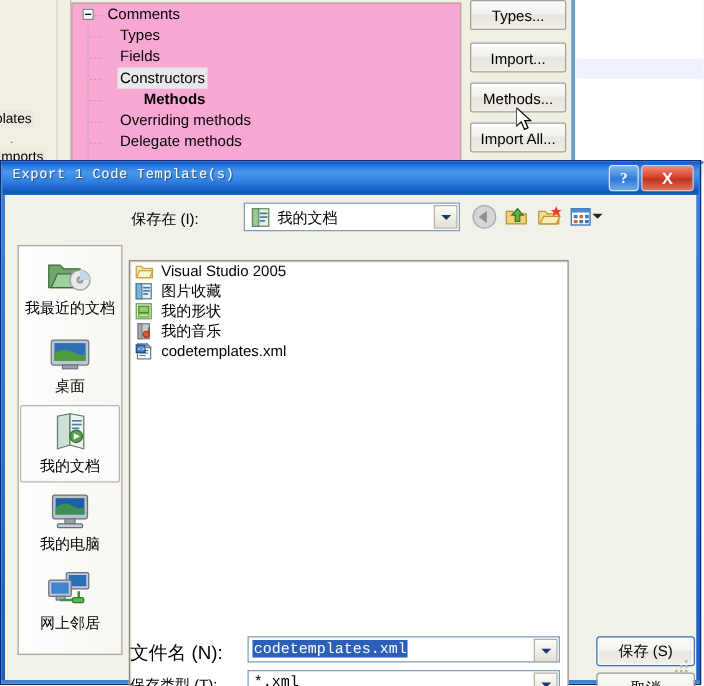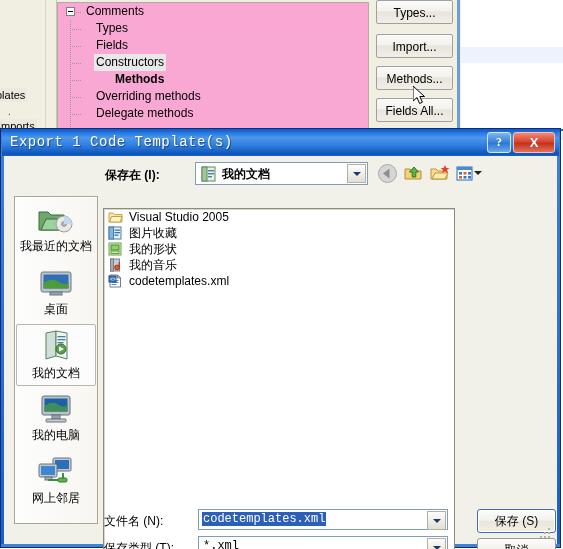--- a/index.html
+++ b/index.html
@@ -113,21 +113,21 @@
     background:#f1f0e9;
   }
   .titlebar {
     position:absolute; left:1px; top:1px; right:1px; height: 26px;
     background: linear-gradient(to bottom, #0d5fce 0%, #2a7ae2 12%, #4b98ec 30%, #2f7de0 60%, #0f55b8 92%, #1a63c9 100%);
     box-sizing: border-box;
   }
   .title-text {
     position:absolute; left: 8px; top: 4px;
     font-family: "Liberation Mono", monospace;
-    font-size: 14px; color: #ffffff;
+    font-size: 11px; color: #ffffff;
     letter-spacing: 0.5px;
     text-shadow: 1px 1px 1px rgba(0,0,0,0.45);
     white-space: nowrap;
   }
   .tb-btns { position:absolute; right: 4px; top: 2px; height: 21px; display:flex; gap: 2px;}
   .tb-btn {
     width: 24px; height: 21px; box-sizing:border-box;
     border: 1px solid #d7e6f8; border-radius: 3px;
     display:flex; align-items:center; justify-content:center;
     font-size: 12px; font-weight: bold; color:#fff;
@@ -136,21 +136,21 @@
   .tb-help { background: linear-gradient(to bottom,#7fb6ef 0%, #3c85dd 45%, #2f79d6 55%, #6aa9ec 100%); }
   .tb-close {
     width: 42px;
     background: linear-gradient(to bottom,#f08a7a 0%, #d9452f 45%, #c0341f 55%, #e4715c 100%);
     border-color: #f2c2b8;
     font-family: "Liberation Sans", sans-serif;
     font-size: 13px;
   }
 
   
-  .lookin-row { position:absolute; left:0; top:4px; width:100%; height:30px;font-weight:bold; }
+  .lookin-row { position:absolute; left:0; top:4px; width:100%; height:30px; }
   .lookin-label {
     position:absolute; left: 101px; top: 7px;
     font-size: 12px; color:#000; white-space:nowrap;
     font-family: "Liberation Sans", sans-serif;
   }
   .lookin-combo {
     position:absolute; left: 191px; top: 2px; width: 173px; height: 23px;
     background:#ffffff; border:1px solid #7f9db9; box-sizing:border-box;
   }
   .lookin-combo .val {
@@ -188,21 +188,21 @@
     position:absolute; left: 99px; top: 52px; width: 352px; height: 352px;
     background: #ffffff; border:1px solid #8e8a7e; box-sizing: border-box;
     box-shadow: inset 1px 1px 0 #d9d7cc;
     overflow:hidden;
   }
   .fl-row { height: 16px; display:flex; align-items:center; padding-left:4px; }
   .fl-row .fi { width: 18px; height:16px; display:flex; align-items:center; }
   .fl-row .fn { font-size:12px; color:#000; margin-left:3px; white-space:nowrap; }
 
   
-  .lbl-fn { position:absolute; left: 100px; top: 357px; font-size: 12px; color:#000; white-space:nowrap;}
+  .lbl-fn { position:absolute; left: 100px; top: 357px; font-size: 15px; color:#000; white-space:nowrap;}
   .lbl-ft { position:absolute; left: 100px; top: 384px; font-size: 12px; color:#000; white-space:nowrap;}
   .inp-fn {
     position:absolute; left: 194px; top: 353px; width: 250px; height: 21px;
     background:#ffffff; border:1px solid #7f9db9; box-sizing:border-box;
   }
   .inp-ft {
     position:absolute; left: 194px; top: 380px; width: 250px; height: 21px;
     background:#ffffff; border:1px solid #7f9db9; box-sizing:border-box;
   }
   .inp-fn .txt {
@@ -269,21 +269,21 @@
       <div class="tree-row" style="padding-left:36px;">
         <div class="dotline-h" style="left:14px;top:9px;"></div>
         <span class="lbl">Delegate methods</span>
       </div>
     </div>
 
     <div class="bg-buttons">
       <div class="bg-btn">Types...</div>
       <div class="bg-btn" style="margin-top:10px;">Import...</div>
       <div class="bg-btn">Methods...</div>
-      <div class="bg-btn" style="margin-bottom:0;">Fields All...</div>
+      <div class="bg-btn" style="margin-bottom:0;">Import All...</div>
     </div>
 
     <div class="bg-blueedge"></div>
     <div class="bg-right-white"></div>
     <div class="bg-right-band"></div>
     <div class="bg-bottom-line"></div>
 
     <svg class="cursor" viewBox="0 0 14 20">
       <polygon points="0,0 0,15 4,11.5 6.6,17.5 9.4,16.2 6.8,10.5 11.5,10.5" fill="#ffffff" stroke="#000000" stroke-width="1"></polygon>
     </svg>

